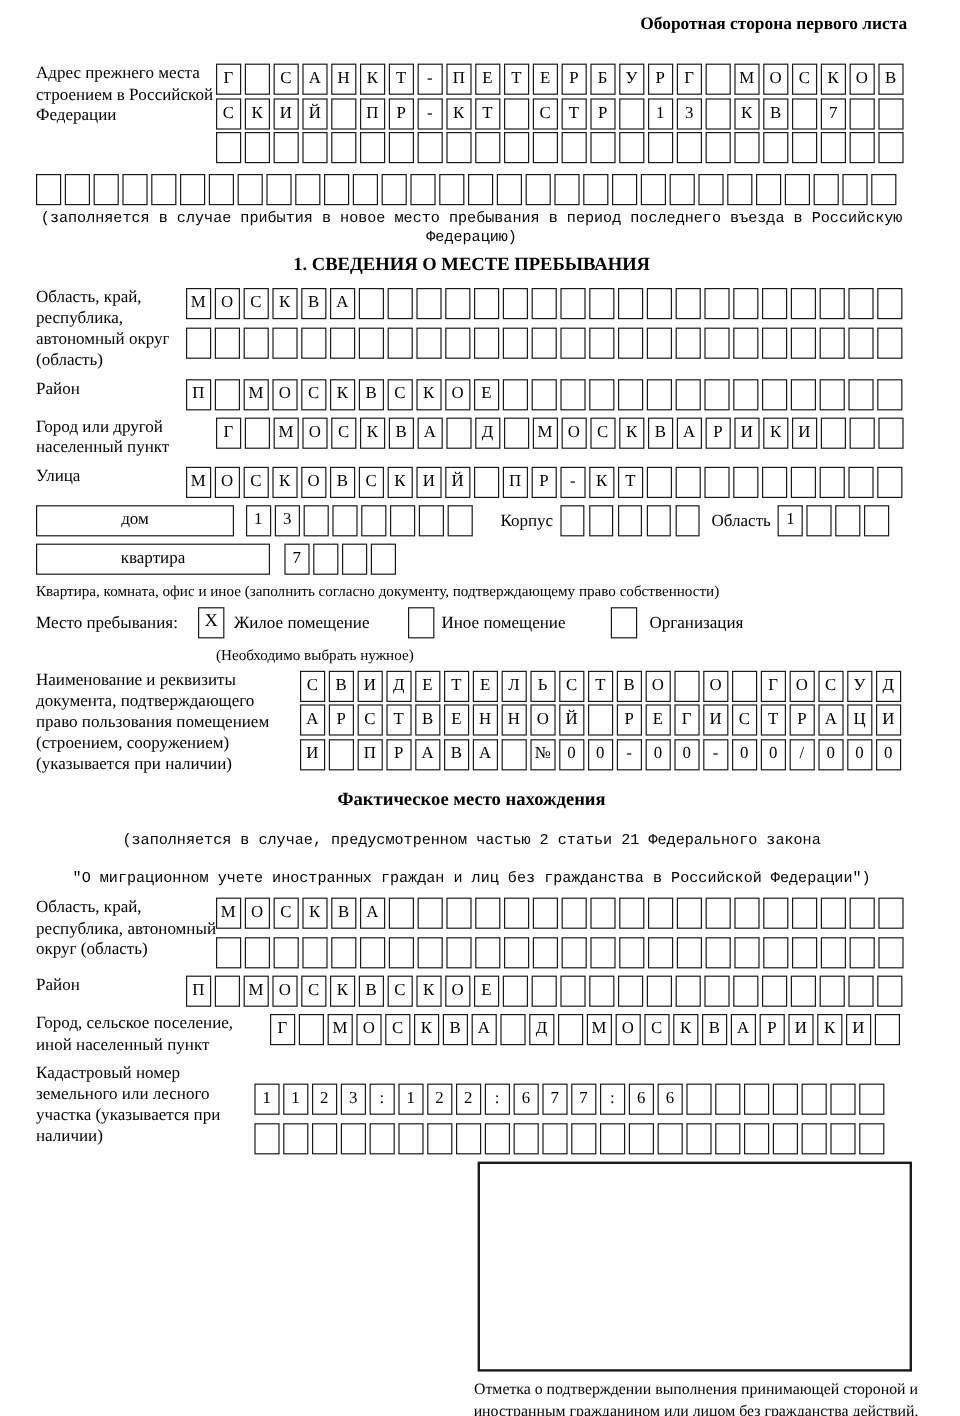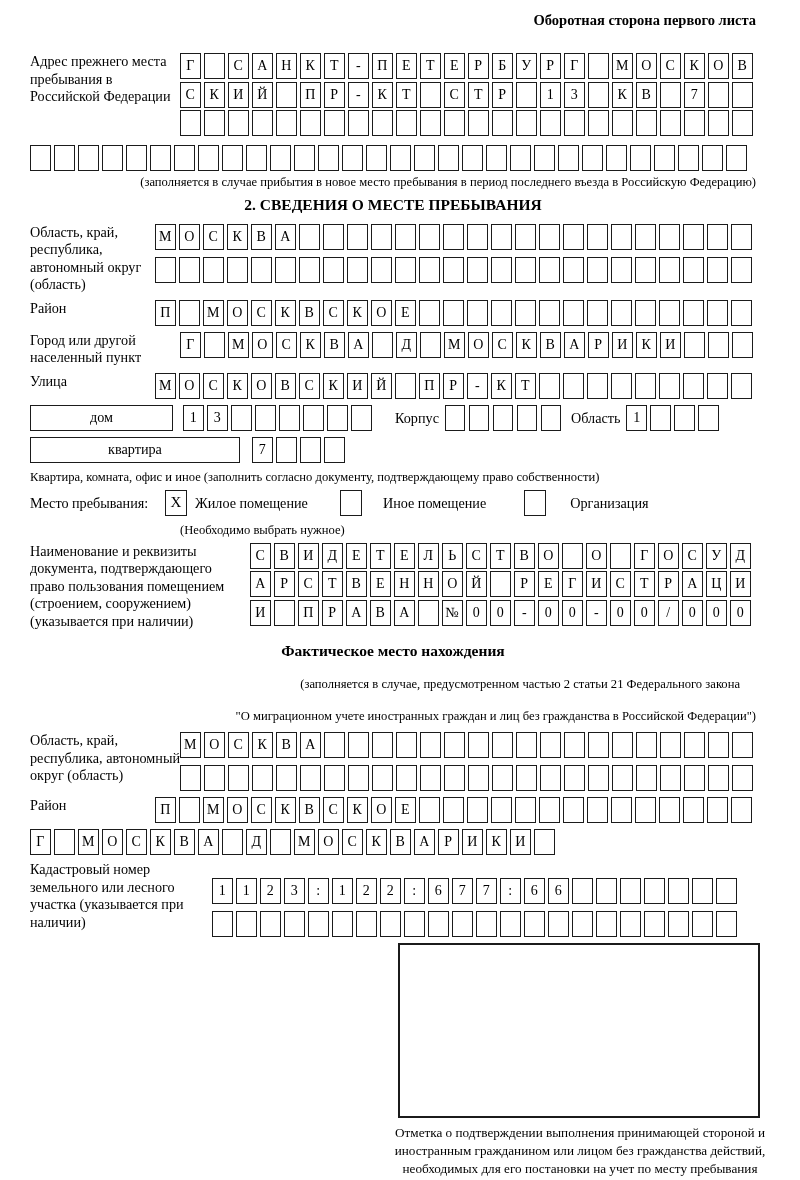--- a/index.html
+++ b/index.html
@@ -24,21 +24,21 @@
     width:20.5px; height:26px; margin-right:3.5px;
     border:1.7px solid #1b1b1b;
     display:inline-flex; align-items:center; justify-content:center;
     font-size:14px; line-height:1;
   }
   .rowgap { margin-bottom:2.5px; }
 
   .fullrow { margin-left:0; margin-top:1px; }
 
   .note { font-size:12.6px; line-height:16px; margin:3px 0 5px 0; }
-  .note.center { text-align:right; }
+  .note.center { text-align:center;font-family:Liberation Mono, monospace; }
   .sect-title { text-align:center; font-weight:bold; font-size:15.5px; margin:6px 0 10px 0; }
 
   .widebox {
     box-sizing:border-box; border:1.7px solid #1b1b1b; height:26px; flex:none;
     display:inline-flex; align-items:center; justify-content:center; font-size:14.2px;
   }
   .inline-lbl { font-size:14.2px; line-height:26px; flex:none; }
 
   .chk {
     box-sizing:border-box; flex:none; width:22px; height:26px;
@@ -56,21 +56,21 @@
   }
 </style>
 </head>
 <body>
 
 <div class="page">
 
   <div class="hdr-note">Оборотная сторона первого листа</div>
 
   <div class="sec">
-    <div class="lbl lw150">Адрес прежнего места пребывания в Российской Федерации</div>
+    <div class="lbl lw150">Адрес прежнего места строением в Российской Федерации</div>
     <div class="boxcol">
       <div class="boxes rowgap">
           <span class="cbox">Г</span>
           <span class="cbox"></span>
           <span class="cbox">С</span>
           <span class="cbox">А</span>
           <span class="cbox">Н</span>
           <span class="cbox">К</span>
           <span class="cbox">Т</span>
           <span class="cbox">-</span>
@@ -172,21 +172,21 @@
       <span class="cbox"></span>
       <span class="cbox"></span>
       <span class="cbox"></span>
       <span class="cbox"></span>
       <span class="cbox"></span>
       <span class="cbox"></span>
       <span class="cbox"></span>
     </div>
   <div class="note center">(заполняется в случае прибытия в новое место пребывания в период последнего въезда в Российскую Федерацию)</div>
 
-  <div class="sect-title">2. СВЕДЕНИЯ О МЕСТЕ ПРЕБЫВАНИЯ</div>
+  <div class="sect-title">1. СВЕДЕНИЯ О МЕСТЕ ПРЕБЫВАНИЯ</div>
 
   <div class="sec">
     <div class="lbl lw125">Область, край, республика, автономный округ (область)</div>
     <div class="boxcol">
       <div class="boxes mb">
           <span class="cbox">М</span>
           <span class="cbox">О</span>
           <span class="cbox">С</span>
           <span class="cbox">К</span>
           <span class="cbox">В</span>
@@ -327,21 +327,21 @@
         <span class="cbox"></span>
         <span class="cbox"></span>
         <span class="cbox"></span>
         <span class="cbox"></span>
         <span class="cbox"></span>
         <span class="cbox"></span>
       </div>
   </div>
 
   <div class="sec">
-    <div class="widebox" style="width:143px;">дом</div>
+    <div class="widebox" style="width:165px;">дом</div>
     <div class="boxes" style="margin-left:10px;">
         <span class="cbox">1</span>
         <span class="cbox">3</span>
         <span class="cbox"></span>
         <span class="cbox"></span>
         <span class="cbox"></span>
         <span class="cbox"></span>
         <span class="cbox"></span>
         <span class="cbox"></span>
       </div>
@@ -356,38 +356,38 @@
     <div class="inline-lbl" style="margin-left:6px; margin-right:6px;">Область</div>
     <div class="boxes">
         <span class="cbox">1</span>
         <span class="cbox"></span>
         <span class="cbox"></span>
         <span class="cbox"></span>
       </div>
   </div>
 
   <div class="sec">
-    <div class="widebox" style="width:210px;">квартира</div>
+    <div class="widebox" style="width:195px;">квартира</div>
     <div class="boxes" style="margin-left:12px;">
         <span class="cbox">7</span>
         <span class="cbox"></span>
         <span class="cbox"></span>
         <span class="cbox"></span>
       </div>
   </div>
   <div class="note">Квартира, комната, офис и иное (заполнить согласно документу, подтверждающему право собственности)</div>
 
   <div class="sec" style="align-items:flex-start;">
     <div class="inline-lbl lw135">Место пребывания:</div>
     <span class="chk">X</span>
     <div class="inline-lbl" style="margin-left:8px;">Жилое помещение</div>
     <span class="chk" style="margin-left:32px;"></span>
-    <div class="inline-lbl" style="margin-left:21px;">Иное помещение</div>
+    <div class="inline-lbl" style="margin-left:6px;">Иное помещение</div>
     <span class="chk" style="margin-left:38px;"></span>
-    <div class="inline-lbl" style="margin-left:24px;">Организация</div>
+    <div class="inline-lbl" style="margin-left:10px;">Организация</div>
   </div>
   <div class="note" style="margin-left:150px;">(Необходимо выбрать нужное)</div>
 
   <div class="sec">
     <div class="lbl lw220">Наименование и реквизиты документа, подтверждающего право пользования помещением (строением, сооружением) (указывается при наличии)</div>
     <div class="boxcol">
       <div class="boxes rowgap">
           <span class="cbox">С</span>
           <span class="cbox">В</span>
           <span class="cbox">И</span>
@@ -546,20 +546,21 @@
         <span class="cbox"></span>
         <span class="cbox"></span>
         <span class="cbox"></span>
         <span class="cbox"></span>
         <span class="cbox"></span>
         <span class="cbox"></span>
       </div>
   </div>
 
   <div class="sec">
+    <div class="lbl lw195">Город, сельское поселение, иной населенный пункт</div>
     <div class="boxes">
         <span class="cbox">Г</span>
         <span class="cbox"></span>
         <span class="cbox">М</span>
         <span class="cbox">О</span>
         <span class="cbox">С</span>
         <span class="cbox">К</span>
         <span class="cbox">В</span>
         <span class="cbox">А</span>
         <span class="cbox"></span>

